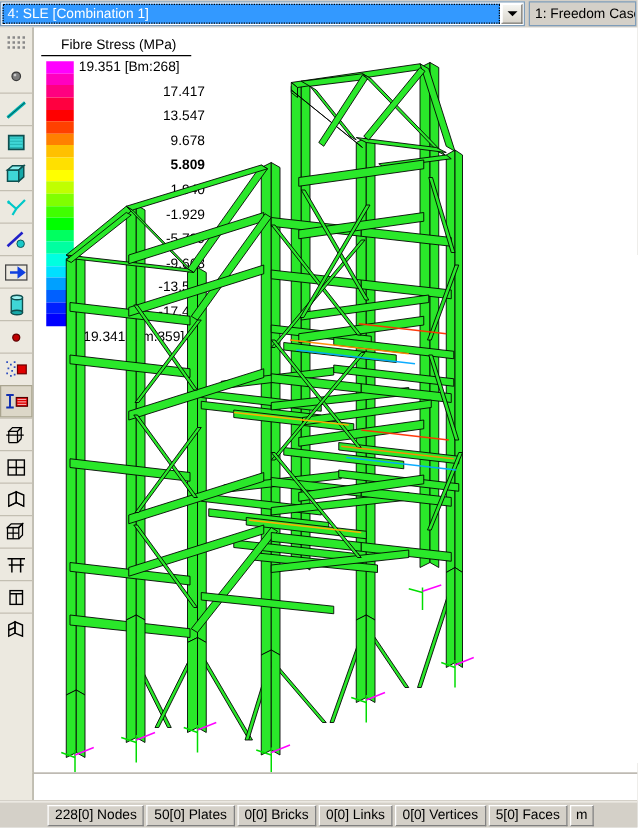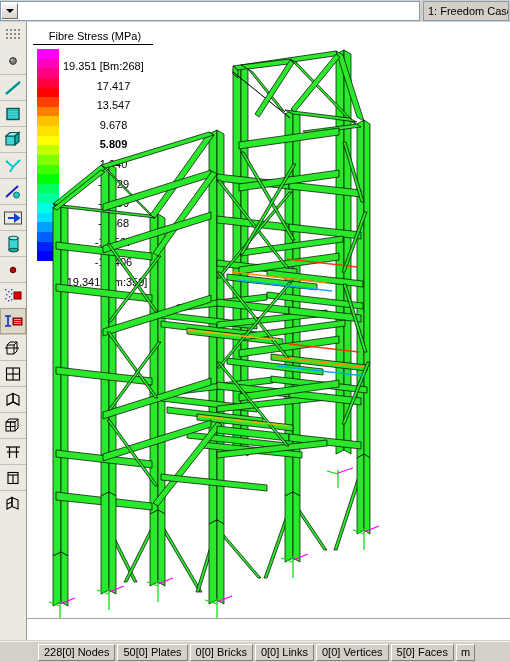--- a/index.html
+++ b/index.html
@@ -74,24 +74,24 @@
   .legend-title{
     font-size:11px;color:#000;padding-left:4px;padding-bottom:2px;
     border-bottom:1px solid #000000;width:116px;white-space:nowrap;text-align:center;
   }
   .legend-body{position:relative;margin-top:4px;height:245px;}
   .legend-bar{
     position:absolute;left:4px;top:0;width:22px;height:212px;
     border:0;
   }
   .legend-bar div{width:100%;}
-  .legend-labels{position:absolute;left:30px;top:-5px;width:105px;height:230px;margin-top:12px;}
+  .legend-labels{position:absolute;left:30px;top:-5px;width:105px;height:230px;}
   .legend-labels span{
     position:absolute;left:0;font-size:11px;color:#000;white-space:nowrap;
-    text-align:center;width:101px;
+    text-align:right;width:101px;
   }
   .legend-labels span.wide{width:105px;text-align:left;}
 
   
   .model{position:absolute;left:0;top:0;width:483px;height:596px;}
 
   
   .statusbar{
     position:absolute;left:0;top:641px;width:510px;height:21px;
     background:#d4d0c8;display:flex;align-items:center;
@@ -106,20 +106,21 @@
   }
   .scell.narrow{padding:0 4px;}
 </style>
 </head>
 <body>
 
 <div id="app">
 
   <div class="topbar">
     <div class="combo">
+      <div class="combo-field">4: SLE [Combination 1]</div>
       <div class="combo-btn">
         <span class="arrow-dn"></span>
       </div>
     </div>
     <div class="freedom">1: Freedom Case</div>
   </div>
 
   <div class="toolbar">
 
     <div class="tbtn">

